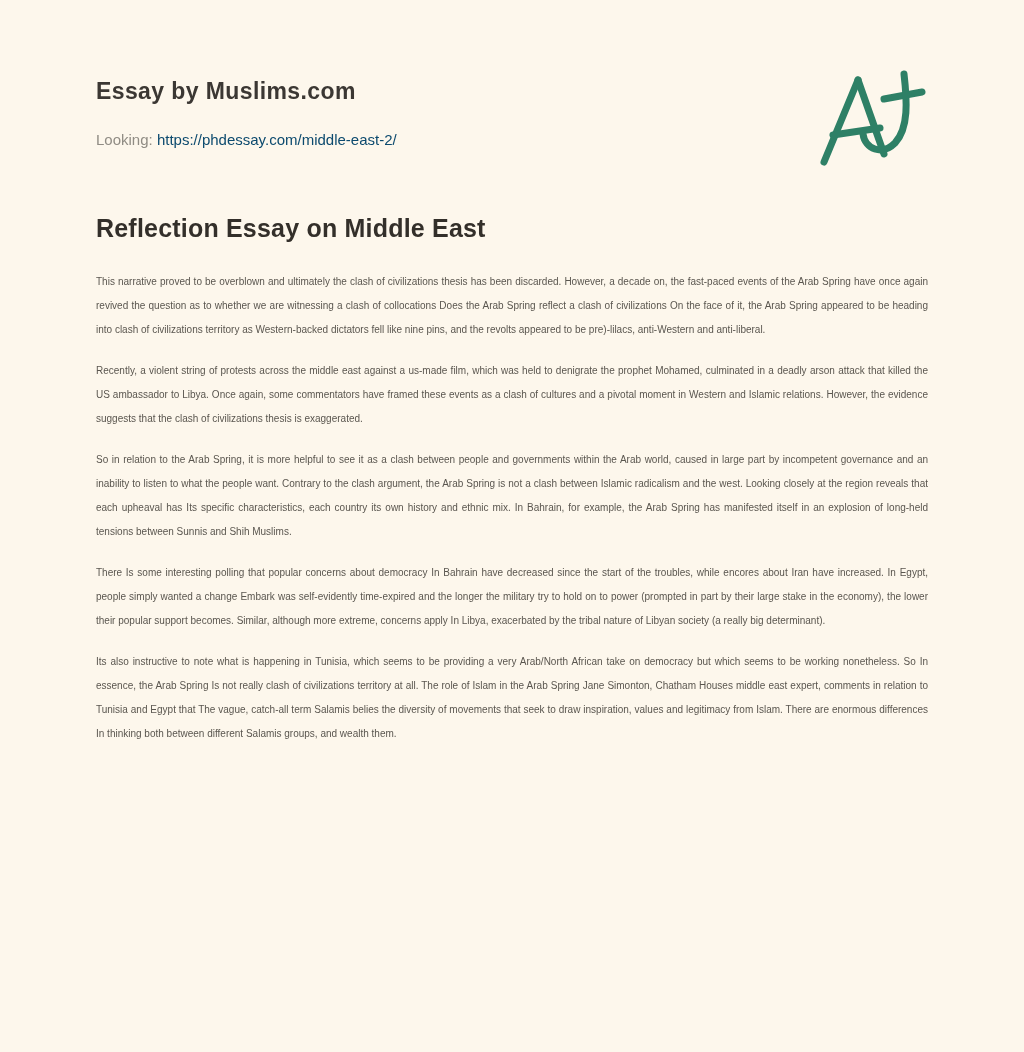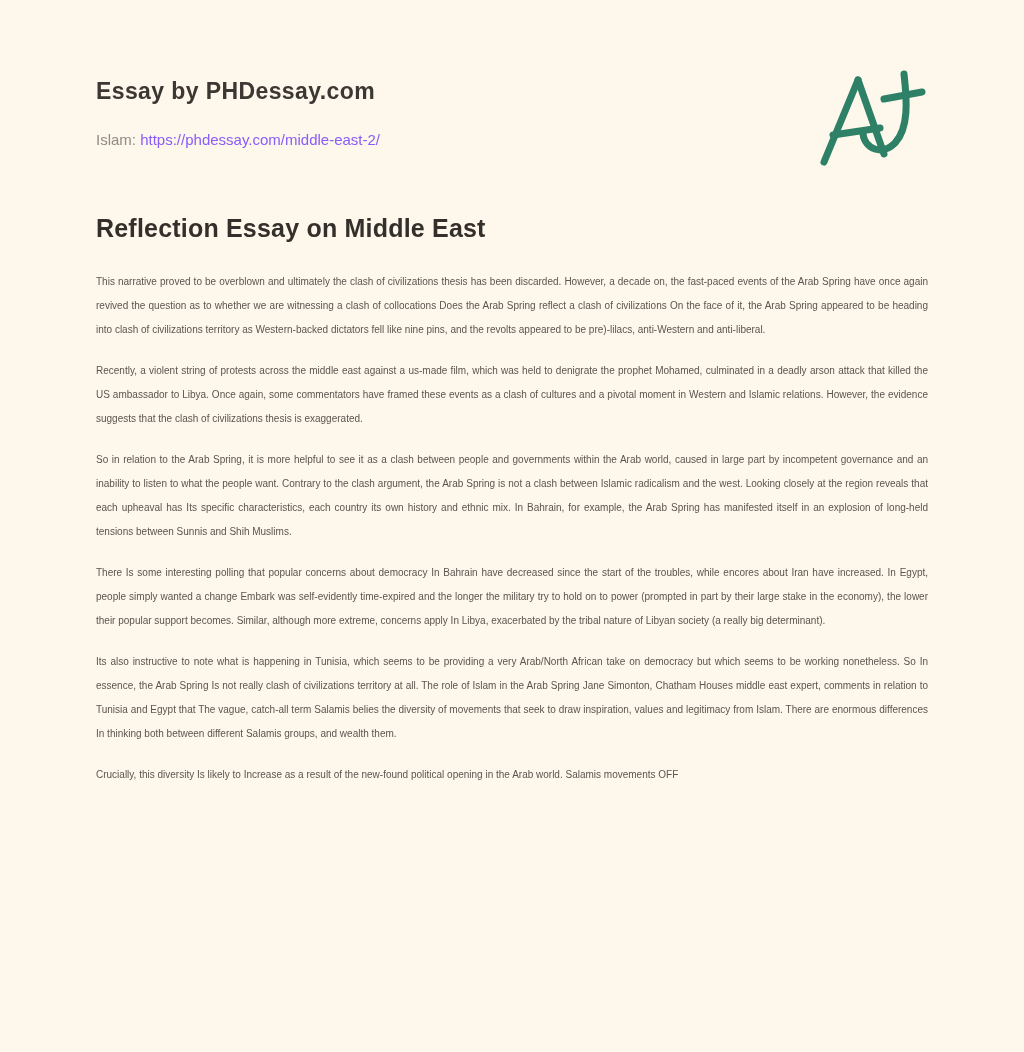--- a/index.html
+++ b/index.html
@@ -25,21 +25,21 @@
     color: #3b3733;
     letter-spacing: 0.4px;
     margin: 0 0 26px 0;
   }
   .source-line {
     font-size: 15px;
     color: #908c84;
     margin: 0;
   }
   .source-link {
-    color: #8b5cf6;
+    color: #0c4a6e;
     text-decoration: none;
   }
   .logo {
     position: absolute;
     top: -10px;
     right: 0;
     width: 112px;
     height: 100px;
   }
   .article-title {
@@ -56,38 +56,37 @@
     color: #5a564f;
     margin: 0 0 17px 0;
   }
 </style>
 </head>
 <body>
 
 <div class="container">
 
   <div class="header-block">
-    <h1 class="site-title">Essay by PHDessay.com</h1>
-    <p class="source-line"><span>Islam:</span>
+    <h1 class="site-title">Essay by Muslims.com</h1>
+    <p class="source-line"><span>Looking:</span>
       <a class="source-link" href="#">https://phdessay.com/middle-east-2/</a>
     </p>
 
     <svg class="logo" viewBox="0 0 112 100" fill="none" stroke="#2e8066" stroke-width="7" stroke-linecap="round" stroke-linejoin="round">
       <path d="M8 94 L42 12"></path>
       <path d="M42 12 L68 86"></path>
       <path d="M17 67 L64 60"></path>
       <path d="M68 31 L106 24"></path>
       <path d="M88 6 C91 32 93 60 79 75 C66 88 49 81 47 66"></path>
     </svg>
   </div>
 
   <h2 class="article-title">Reflection Essay on Middle East</h2>
 
   <div>
     <p class="para">This narrative proved to be overblown and ultimately the clash of civilizations thesis has been discarded. However, a decade on, the fast-paced events of the Arab Spring have once again revived the question as to whether we are witnessing a clash of collocations Does the Arab Spring reflect a clash of civilizations On the face of it, the Arab Spring appeared to be heading into clash of civilizations territory as Western-backed dictators fell like nine pins, and the revolts appeared to be pre)-lilacs, anti-Western and anti-liberal.</p>
     <p class="para">Recently, a violent string of protests across the middle east against a us-made film, which was held to denigrate the prophet Mohamed, culminated in a deadly arson attack that killed the US ambassador to Libya. Once again, some commentators have framed these events as a clash of cultures and a pivotal moment in Western and Islamic relations. However, the evidence suggests that the clash of civilizations thesis is exaggerated.</p>
     <p class="para">So in relation to the Arab Spring, it is more helpful to see it as a clash between people and governments within the Arab world, caused in large part by incompetent governance and an inability to listen to what the people want. Contrary to the clash argument, the Arab Spring is not a clash between Islamic radicalism and the west. Looking closely at the region reveals that each upheaval has Its specific characteristics, each country its own history and ethnic mix. In Bahrain, for example, the Arab Spring has manifested itself in an explosion of long-held tensions between Sunnis and Shih Muslims.</p>
     <p class="para">There Is some interesting polling that popular concerns about democracy In Bahrain have decreased since the start of the troubles, while encores about Iran have increased. In Egypt, people simply wanted a change Embark was self-evidently time-expired and the longer the military try to hold on to power (prompted in part by their large stake in the economy), the lower their popular support becomes. Similar, although more extreme, concerns apply In Libya, exacerbated by the tribal nature of Libyan society (a really big determinant).</p>
     <p class="para">Its also instructive to note what is happening in Tunisia, which seems to be providing a very Arab/North African take on democracy but which seems to be working nonetheless. So In essence, the Arab Spring Is not really clash of civilizations territory at all. The role of Islam in the Arab Spring Jane Simonton, Chatham Houses middle east expert, comments in relation to Tunisia and Egypt that The vague, catch-all term Salamis belies the diversity of movements that seek to draw inspiration, values and legitimacy from Islam. There are enormous differences In thinking both between different Salamis groups, and wealth them.</p>
-    <p class="para">Crucially, this diversity Is likely to Increase as a result of the new-found political opening in the Arab world. Salamis movements OFF</p>
   </div>
 
 </div>
 
 </body></html>

